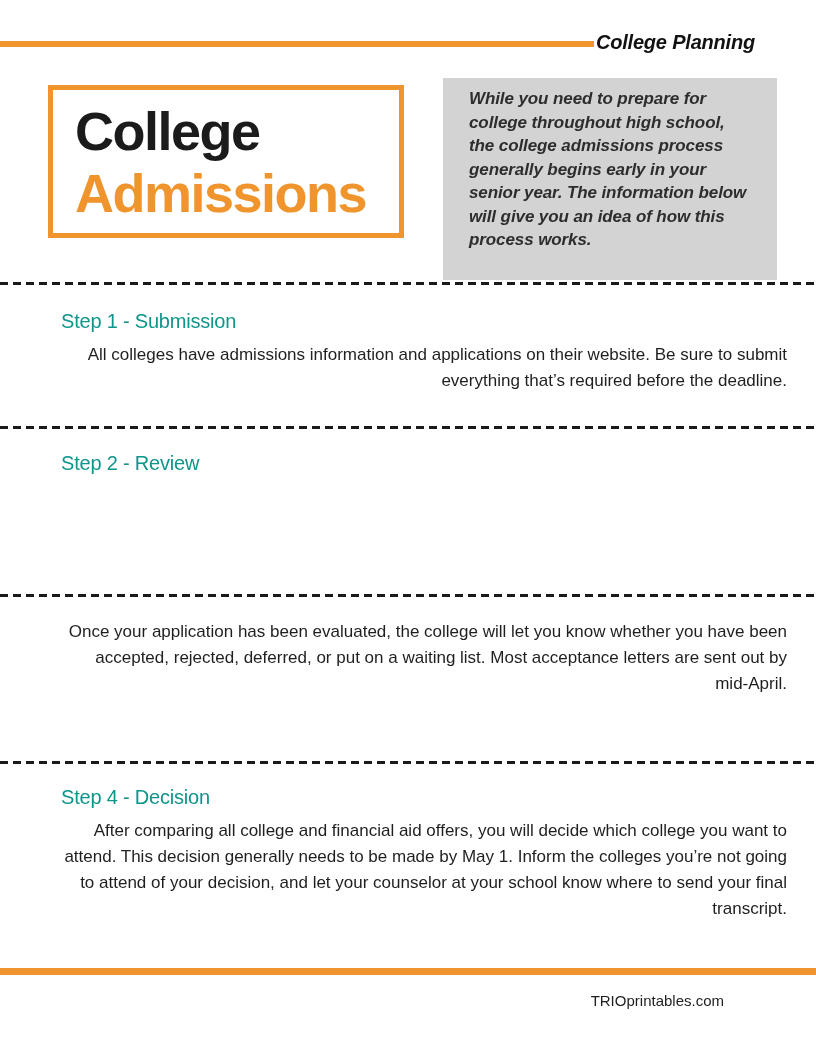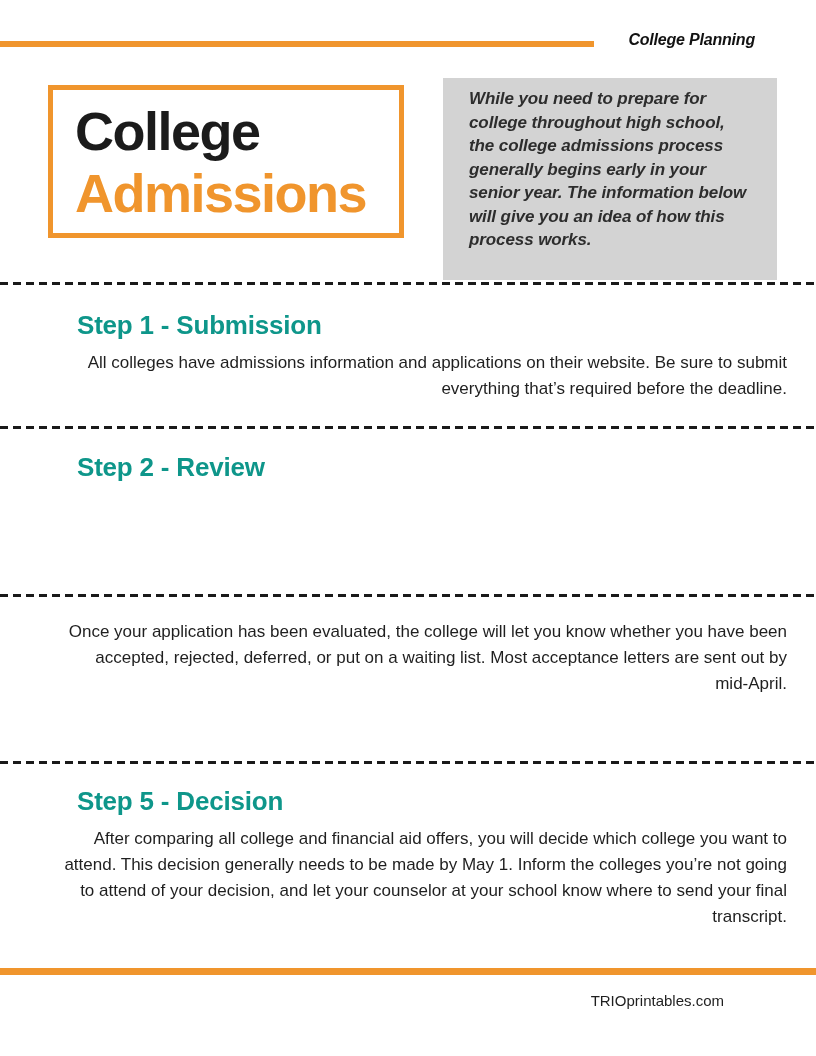--- a/index.html
+++ b/index.html
@@ -13,21 +13,21 @@
     overflow:hidden;
   }
   
   .header-rule{
     position:absolute;left:0;top:41px;
     width:594px;height:6px;
     background:#F0952D;
   }
   .header-label{
     position:absolute;top:31px;right:61px;
-    font-size:16px;font-weight:bold;font-style:italic;
+    font-size:20px;font-weight:bold;font-style:italic;
     color:#121212;letter-spacing:-0.2px;text-align:center;
   }
   
   .title-box{
     position:absolute;left:48px;top:85px;
     width:356px;height:153px;
     border:5px solid #F0952D;
     box-sizing:border-box;
     padding:10px 0 0 22px;
   }
@@ -60,24 +60,24 @@
   .divider-4{top:761px;}
   
   .section{
     position:absolute;left:61px;width:726px;
   }
   .section-1{top:310px;}
   .section-2{top:452px;}
   .section-3{top:619px;}
   .section-4{top:786px;}
   .step-heading{
-    font-size:26px;font-weight:bold;
+    font-size:20px;font-weight:normal;
     color:#0E968A;
     letter-spacing:-0.2px;
-    margin:0 0 9px 16px;
+    margin:0 0 9px 0;
   }
   .step-body{
     font-size:17px;line-height:26px;
     color:#1f1f1f;
     margin:0;
     text-align:right;
   }
   
   .footer-rule{
     position:absolute;left:0;top:968px;
@@ -119,20 +119,20 @@
 
   <div class="section section-2">
     <h2 class="step-heading">Step 2 - Review</h2>
   </div>
 
   <div class="section section-3">
     <p class="step-body">Once your application has been evaluated, the college will let you know  whether you have been accepted, rejected, deferred, or put on a waiting list.  Most  acceptance letters are sent out by mid-April.</p>
   </div>
 
   <div class="section section-4">
-    <h2 class="step-heading">Step 5 - Decision</h2>
+    <h2 class="step-heading">Step 4 - Decision</h2>
     <p class="step-body">After comparing all college and financial aid offers, you will decide which college you want to attend. This decision generally needs to be made by May 1. Inform the colleges you’re not going to attend of your decision, and let your counselor at your school know where to send your final transcript.</p>
   </div>
 
   <div class="footer-rule"></div>
   <div class="footer-label">TRIOprintables.com</div>
 
 </div>
 
 </body></html>

